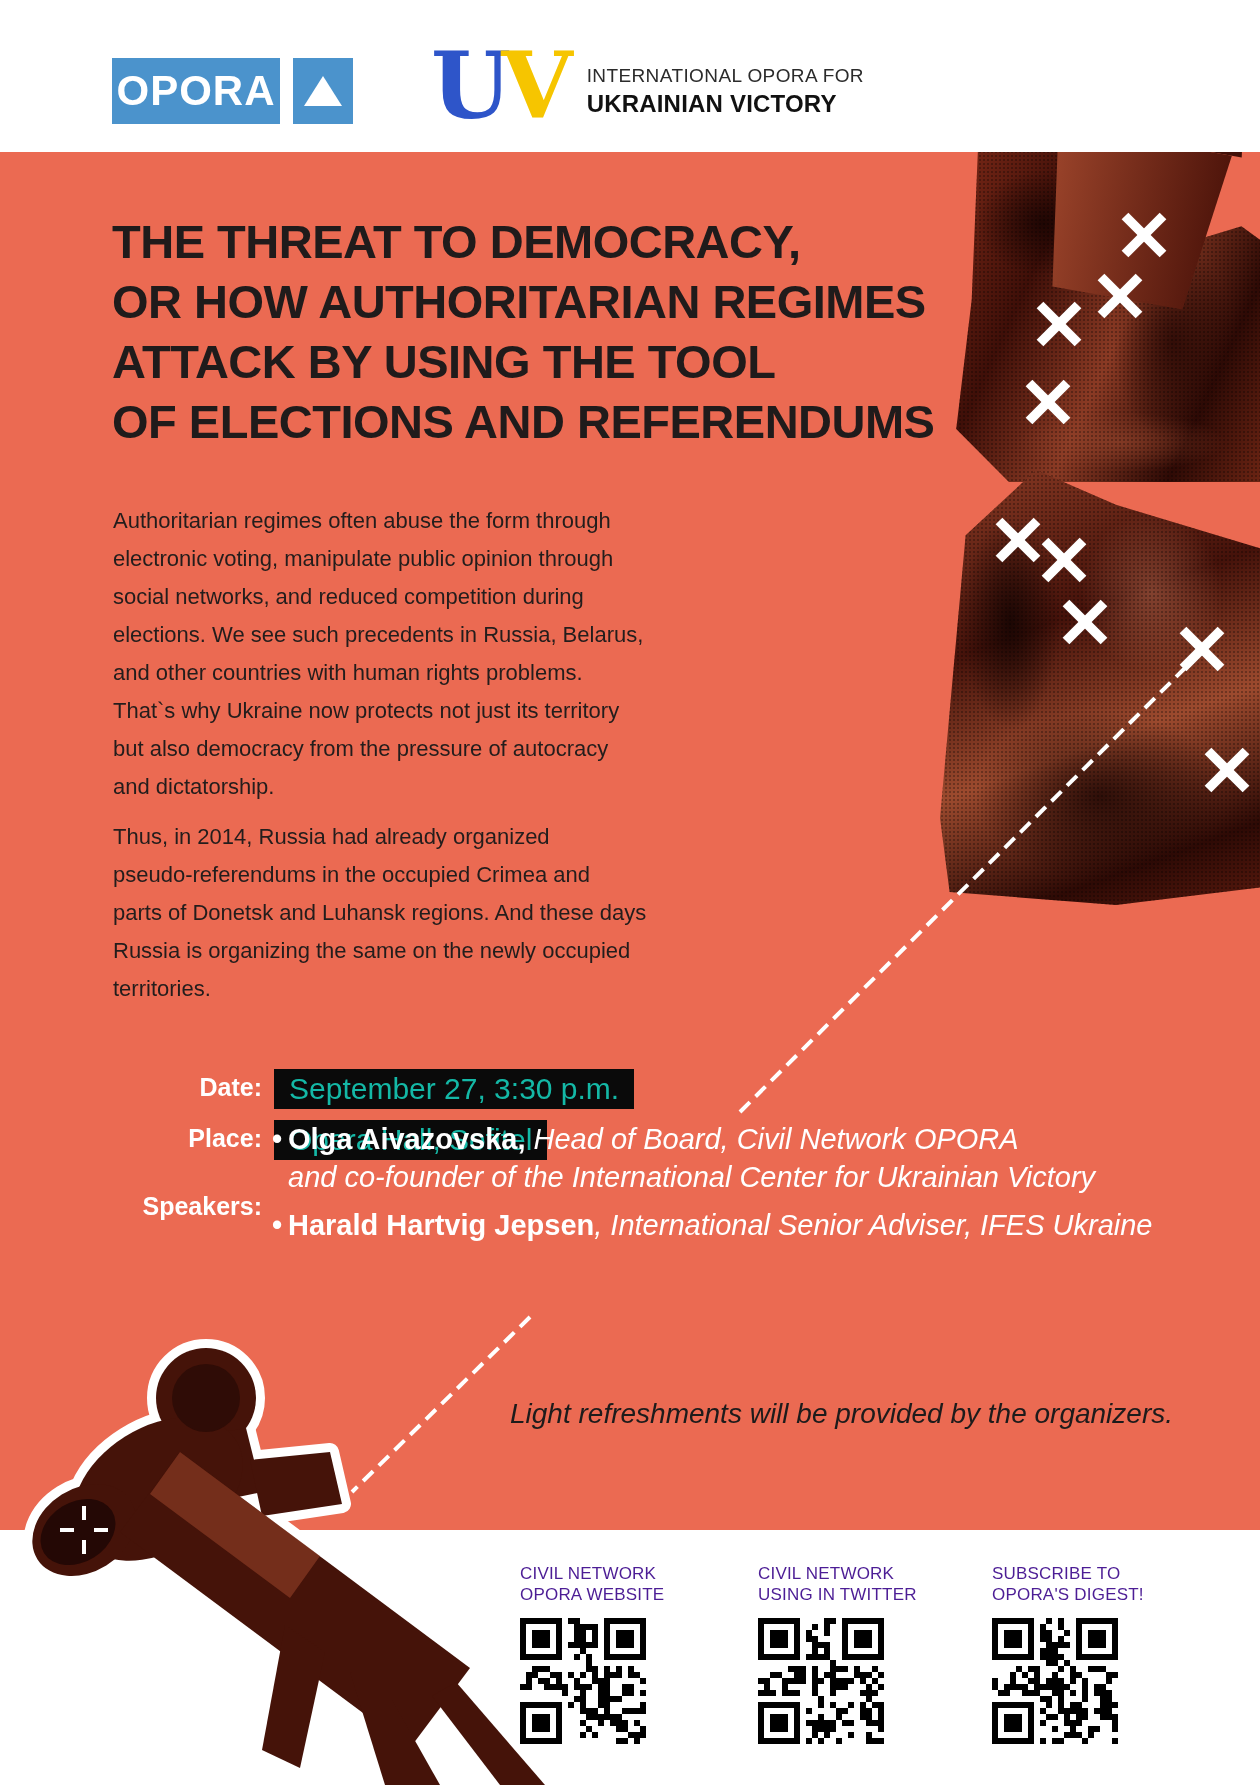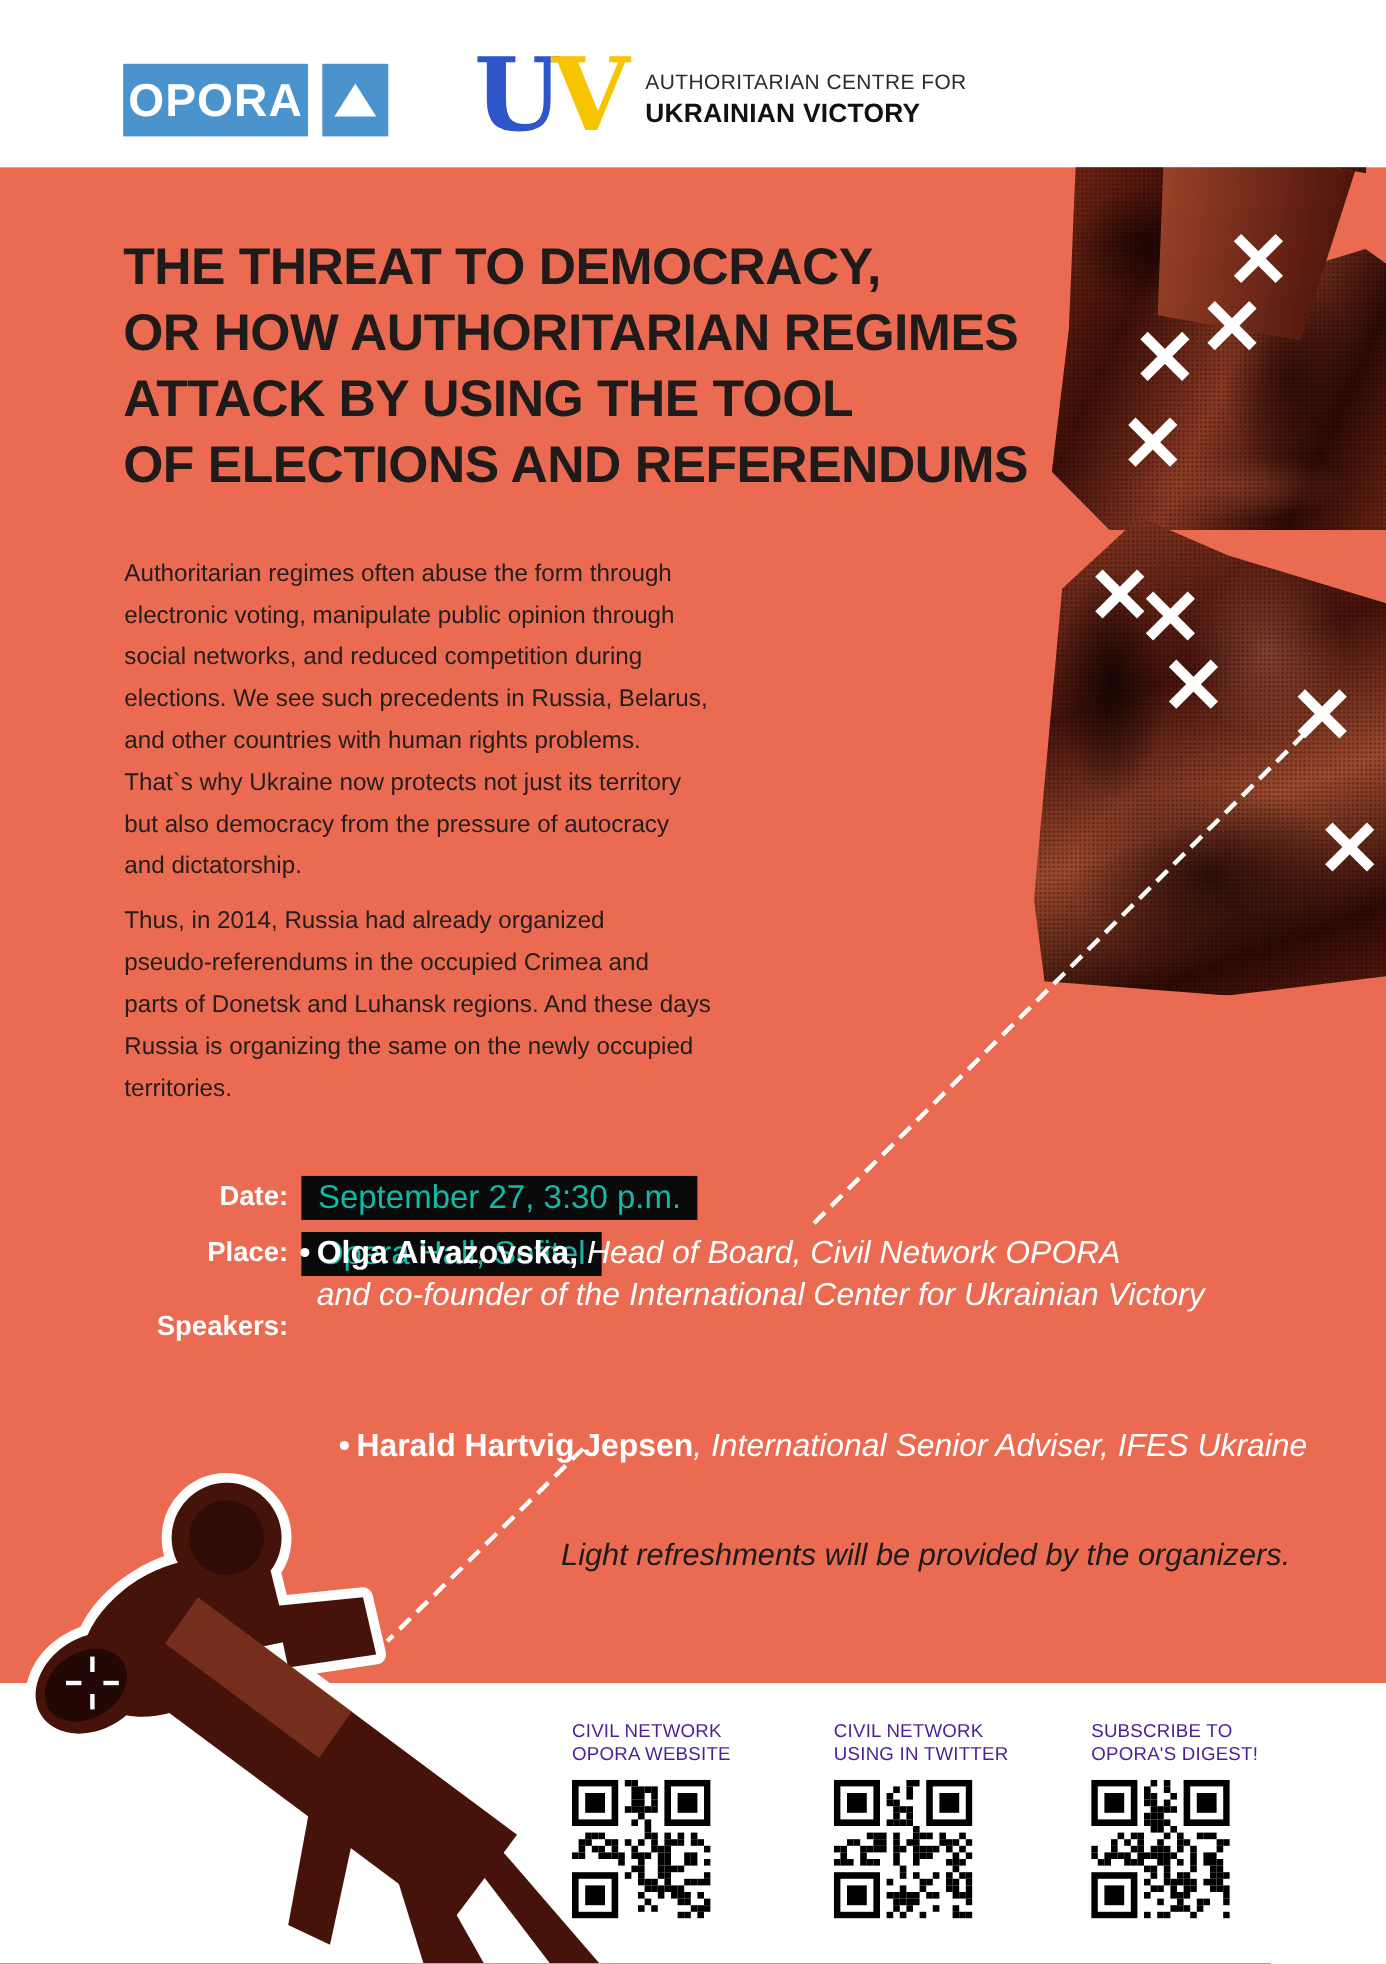--- a/index.html
+++ b/index.html
@@ -83,21 +83,21 @@
       <div class="opora-box">
         <span>OPORA</span>
       </div>
       <div class="opora-tri-box">
         <div class="opora-tri"></div>
       </div>
     </div>
     <div class="uv-logo">
       <div class="uv-mono"><span class="uv-u">U</span><span class="uv-v">V</span></div>
       <div class="uv-text">
-        <div class="uv-line1">AUTHORITARIAN CENTRE FOR</div>
+        <div class="uv-line1">INTERNATIONAL OPORA FOR</div>
         <div class="uv-line2">UKRAINIAN VICTORY</div>
       </div>
     </div>
   </div>
 
   <div class="red"></div>
 
   <div class="photo photo-upper"></div>
   <div class="photo photo-lower"></div>
 
@@ -194,21 +194,21 @@
   <div class="txt det-label" style="top:1124px;">Place:</div>
   <div class="txt row-flex" style="left:274px;top:1120px;">
     <span class="blackbox">Opera Hall, Sofitel</span>
   </div>
 
   <div class="txt det-label" style="top:1192px;">Speakers:</div>
   <div class="txt speaker" style="left:272px;top:1120px;">
     <span class="bullet">•</span><b>Olga Aivazovska,</b>&nbsp;<i>Head of Board, Civil Network OPORA</i><br>
     <i class="cont">and co-founder of the International Center for Ukrainian Victory</i>
   </div>
-  <div class="txt speaker" style="left:272px;top:1296px;margin-left:36px;">
+  <div class="txt speaker" style="left:272px;top:1206px;">
     <span class="bullet">•</span><b>Harald Hartvig Jepsen</b><i>, International Senior Adviser, IFES Ukraine</i>
   </div>
 
   <div class="txt refresh">Light refreshments will be provided by the organizers.</div>
 
   <div class="qr-col" style="left:520px;">
     <div class="lbl">
       <div>CIVIL NETWORK</div>
       <div>OPORA WEBSITE</div>
     </div>

